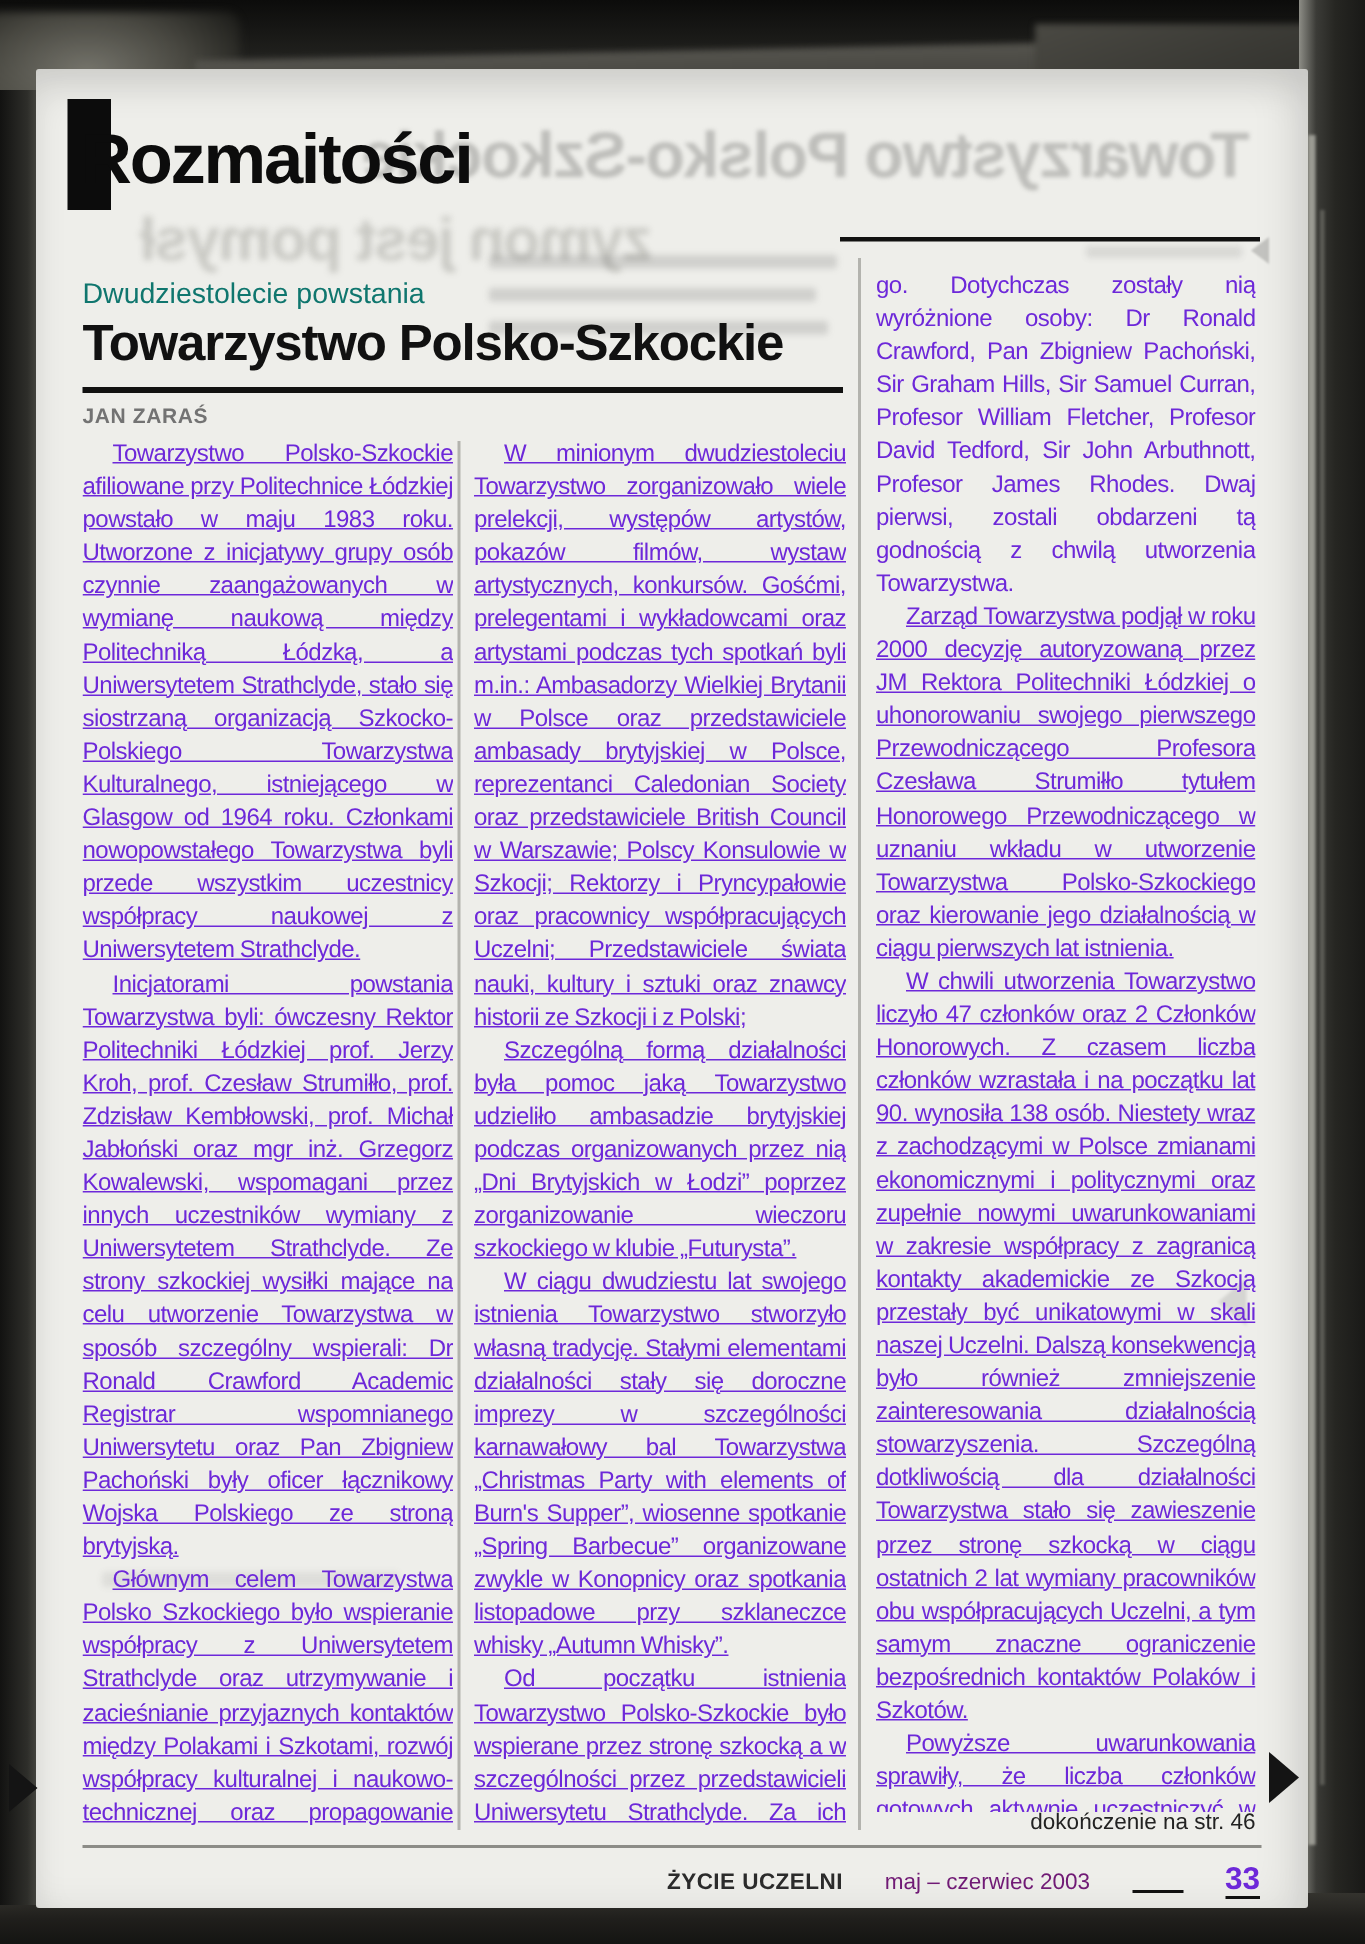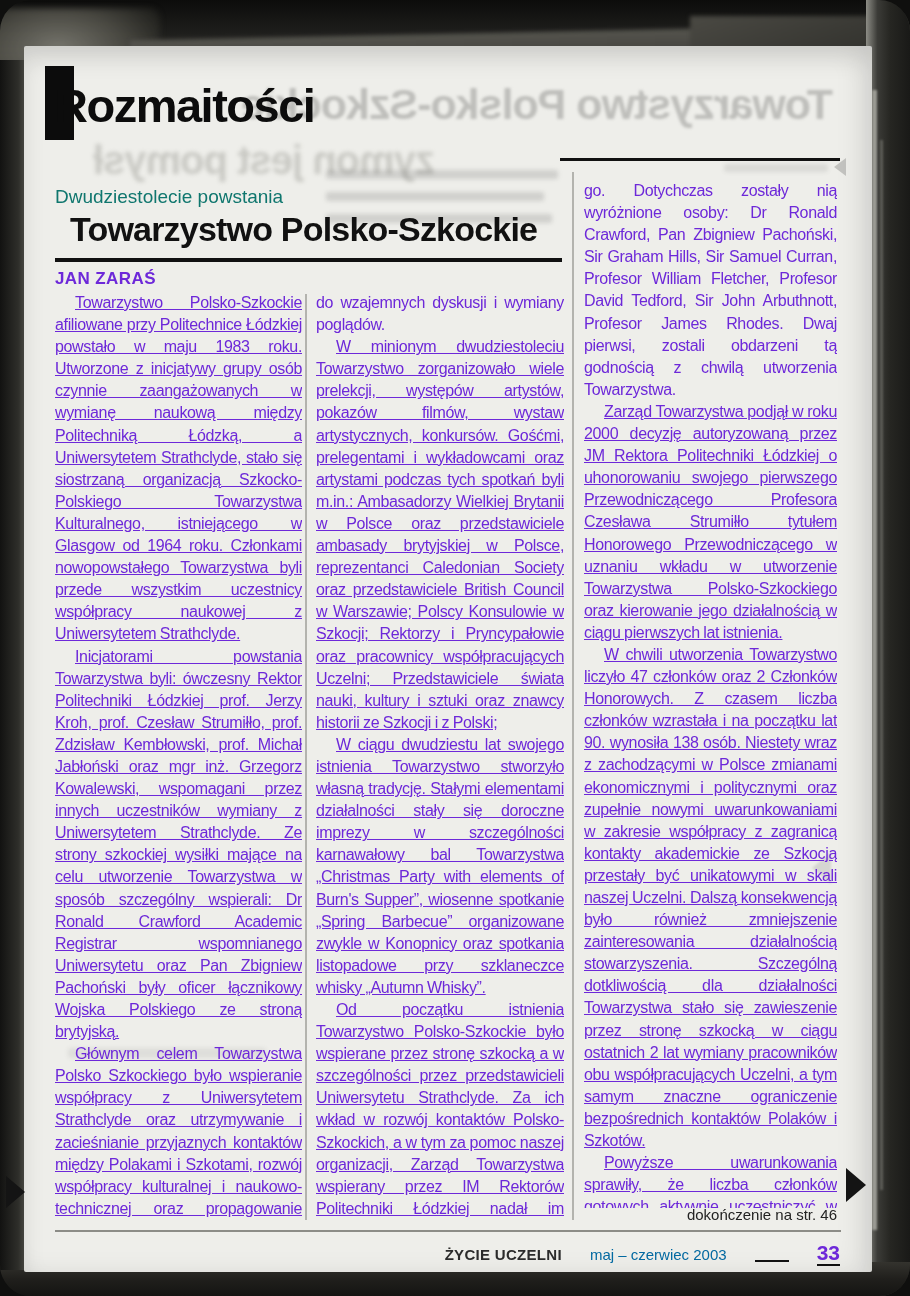--- a/index.html
+++ b/index.html
@@ -1,19 +1,19 @@
 <!DOCTYPE html>
 <html><head>
 <meta charset="utf-8">
 <style>
   * { margin:0; padding:0; box-sizing:border-box; }
   html,body { background:#0f0f0e; }
   body { font-family:"Liberation Sans", sans-serif; }
   #stage { position:relative; width:910px; height:1296px; overflow:hidden;
-           background:#161614; margin:0 auto;border-radius:31px; }
+           background:#161614; margin:0 auto; }
 
   
   .bg-top    { position:absolute; left:0; top:0; width:910px; height:70px;
                background:linear-gradient(180deg,#0c0c0b 0%,#232320 60%,#3a3935 100%); }
   .fabric-1  { position:absolute; left:-10px; top:8px; width:170px; height:100px;
                background:radial-gradient(ellipse at 40% 40%, #8a897f 0%, #55544c 45%, #23231f 80%);
                filter:blur(3px); opacity:.8; border-radius:10px; }
   .fabric-2  { position:absolute; left:130px; top:34px; width:620px; height:66px;
                background:linear-gradient(180deg,#55544e 0%, #34332e 70%, #1d1d1a 100%);
                transform:skewY(-1.2deg); filter:blur(2px); }
@@ -52,24 +52,24 @@
   .gl-d { left:44px;  top:1002px; width:198px; height:10px; opacity:.55; }
   .gl-e { left:700px; top:118px;  width:104px; height:8px;  opacity:.7; }
 
   
   .logo-block { position:absolute; left:21px; top:20px; width:29px; height:74px; background:#0c0c0c; }
   .section-header { position:absolute; left:30px; top:36px; font-size:47px; line-height:1;
                     font-weight:bold; letter-spacing:-1.5px; color:#0c0c0c; }
 
   .kicker { position:absolute; left:31px; top:140px; font-size:19px; color:#0f766e; }
   .article-title { position:absolute; left:31px; top:164px; font-size:34px; font-weight:bold;
-                   letter-spacing:-0.8px; color:#111;margin-left:15px; }
+                   letter-spacing:-0.8px; color:#111; }
   .title-rule { position:absolute; left:31px; top:212px; width:507px; height:4px; background:#111; }
-  .author { position:absolute; left:31px; top:223px; font-size:17px; font-weight:bold;
-            letter-spacing:.4px; color:#6d28d9; }
+  .author { position:absolute; left:31px; top:223px; font-size:14px; font-weight:bold;
+            letter-spacing:.4px; color:#737373; }
 
   
   .col3-top-rule { position:absolute; left:536px; top:112px; width:280px; height:3px; background:#111; }
   .vrule { position:absolute; width:1.5px; background:#b3b3ae; }
   .vrule-1 { left:281px; top:248px; height:926px; }
   .vrule-2 { left:548px; top:126px; height:1048px; }
   .bottom-rule { position:absolute; left:31px; top:1184px; width:786px; height:1.5px; background:#8c8c87; }
 
   
   .col { position:absolute; overflow:hidden; }
@@ -79,21 +79,21 @@
   .para { text-align:justify; font-size:16px; line-height:22.1px; letter-spacing:-0.35px;
           word-spacing:-0.5px; color:#6d28d9; }
   .para.ind { text-indent:20px;text-decoration:underline; }
 
   .continuation { position:absolute; left:560px; top:1160px; width:253px; text-align:right;
                   font-size:15px; color:#222; }
 
   
   .footer { position:absolute; right:32px; top:1196px; display:flex; align-items:baseline; gap:28px; }
   .footer .mag   { font-size:15px; font-weight:bold; letter-spacing:.3px; color:#2b2b2b; }
-  .footer .issue { font-size:15px; color:#0369a1; }
+  .footer .issue { font-size:15px; color:#701a75; }
   .footer .pre-line { width:34px; height:2px; background:#111; align-self:flex-end; margin-bottom:4px; }
   .footer .pagenum { font-size:21px; font-weight:bold; color:#6d28d9;
                      border-bottom:2.5px solid #111; padding-bottom:1px; line-height:1; }
 
   
   .arrow-left  { position:absolute; left:6px; top:1176px; width:0; height:0;
                  border-top:16px solid transparent; border-bottom:16px solid transparent;
                  border-left:19px solid #141414; }
   .arrow-right { position:absolute; left:822px; top:1122px; width:0; height:0;
                  border-top:17px solid transparent; border-bottom:17px solid transparent;
@@ -143,22 +143,22 @@
     <div class="col3-top-rule"></div>
     <div class="vrule vrule-1"></div>
     <div class="vrule vrule-2"></div>
 
     <div class="col col-1">
         <p class="para ind">Towarzystwo Polsko-Szkockie afiliowane przy Politechnice Łódzkiej powstało w maju 1983 roku. Utworzone z inicjatywy grupy osób czynnie zaangażowanych w wymianę naukową między Politechniką Łódzką, a Uniwersytetem Strathclyde, stało się siostrzaną organizacją Szkocko-Polskiego Towarzystwa Kulturalnego, istniejącego w Glasgow od 1964 roku. Członkami nowopowstałego Towarzystwa byli przede wszystkim uczestnicy współpracy naukowej z Uniwersytetem Strathclyde.</p>
         <p class="para ind">Inicjatorami powstania Towarzystwa byli: ówczesny Rektor Politechniki Łódzkiej prof. Jerzy Kroh, prof. Czesław Strumiłło, prof. Zdzisław Kembłowski, prof. Michał Jabłoński oraz mgr inż. Grzegorz Kowalewski, wspomagani przez innych uczestników wymiany z Uniwersytetem Strathclyde. Ze strony szkockiej wysiłki mające na celu utworzenie Towarzystwa w sposób szczególny wspierali: Dr Ronald Crawford Academic Registrar wspomnianego Uniwersytetu oraz Pan Zbigniew Pachoński były oficer łącznikowy Wojska Polskiego ze stroną brytyjską.</p>
         <p class="para ind">Głównym celem Towarzystwa Polsko Szkockiego było wspieranie współpracy z Uniwersytetem Strathclyde oraz utrzymywanie i zacieśnianie przyjaznych kontaktów między Polakami i Szkotami, rozwój współpracy kulturalnej i naukowo-technicznej oraz propagowanie historii, tradycji i kultury szkockiej w Polsce i polskiej w Szkocji.</p>
       </div>
     <div class="col col-2">
-        <p class="para">do wzajemnych dyskusji i wymiany poglądów.</p>
         <p class="para ind">W minionym dwudziestoleciu Towarzystwo zorganizowało wiele prelekcji, występów artystów, pokazów filmów, wystaw artystycznych, konkursów. Gośćmi, prelegentami i wykładowcami oraz artystami podczas tych spotkań byli m.in.: Ambasadorzy Wielkiej Brytanii w Polsce oraz przedstawiciele ambasady brytyjskiej w Polsce, reprezentanci Caledonian Society oraz przedstawiciele British Council w Warszawie; Polscy Konsulowie w Szkocji; Rektorzy i Pryncypałowie oraz pracownicy współpracujących Uczelni; Przedstawiciele świata nauki, kultury i sztuki oraz znawcy historii ze Szkocji i z Polski;</p>
+        <p class="para ind">Szczególną formą działalności była pomoc jaką Towarzystwo udzieliło ambasadzie brytyjskiej podczas organizowanych przez nią „Dni Brytyjskich w Łodzi” poprzez zorganizowanie wieczoru szkockiego w klubie „Futurysta”.</p>
         <p class="para ind">W ciągu dwudziestu lat swojego istnienia Towarzystwo stworzyło własną tradycję. Stałymi elementami działalności stały się doroczne imprezy w szczególności karnawałowy bal Towarzystwa „Christmas Party with elements of Burn's Supper”, wiosenne spotkanie „Spring Barbecue” organizowane zwykle w Konopnicy oraz spotkania listopadowe przy szklaneczce whisky „Autumn Whisky”.</p>
         <p class="para ind">Od początku istnienia Towarzystwo Polsko-Szkockie było wspierane przez stronę szkocką a w szczególności przez przedstawicieli Uniwersytetu Strathclyde. Za ich wkład w rozwój kontaktów Polsko-Szkockich, a w tym za pomoc naszej organizacji, Zarząd Towarzystwa wspierany przez IM Rektorów Politechniki Łódzkiej nadał im godność Członka Honorowe-</p>
       </div>
     <div class="col col-3">
         <p class="para">go. Dotychczas zostały nią wyróżnione osoby: Dr Ronald Crawford, Pan Zbigniew Pachoński, Sir Graham Hills, Sir Samuel Curran, Profesor William Fletcher, Profesor David Tedford, Sir John Arbuthnott, Profesor James Rhodes. Dwaj pierwsi, zostali obdarzeni tą godnością z chwilą utworzenia Towarzystwa.</p>
         <p class="para ind">Zarząd Towarzystwa podjął w roku 2000 decyzję autoryzowaną przez JM Rektora Politechniki Łódzkiej o uhonorowaniu swojego pierwszego Przewodniczącego Profesora Czesława Strumiłło tytułem Honorowego Przewodniczącego w uznaniu wkładu w utworzenie Towarzystwa Polsko-Szkockiego oraz kierowanie jego działalnością w ciągu pierwszych lat istnienia.</p>
         <p class="para ind">W chwili utworzenia Towarzystwo liczyło 47 członków oraz 2 Członków Honorowych. Z czasem liczba członków wzrastała i na początku lat 90. wynosiła 138 osób. Niestety wraz z zachodzącymi w Polsce zmianami ekonomicznymi i politycznymi oraz zupełnie nowymi uwarunkowaniami w zakresie współpracy z zagranicą kontakty akademickie ze Szkocją przestały być unikatowymi w skali naszej Uczelni. Dalszą konsekwencją było również zmniejszenie zainteresowania działalnością stowarzyszenia. Szczególną dotkliwością dla działalności Towarzystwa stało się zawieszenie przez stronę szkocką w ciągu ostatnich 2 lat wymiany pracowników obu współpracujących Uczelni, a tym samym znaczne ograniczenie bezpośrednich kontaktów Polaków i Szkotów.</p>
         <p class="para ind">Powyższe uwarunkowania sprawiły, że liczba członków gotowych aktywnie uczestniczyć w działalności Towarzystwa Polsko-Szkockiego wyraźnie się zmniejszyła, zaś wysiłki Zarządu dla utrzymania tradycyjnych elementów dotychczasowej działalności nie przynosiły w ostatnim czasie oczekiwanego oddźwięku ze strony członków.</p>
       </div>
 

